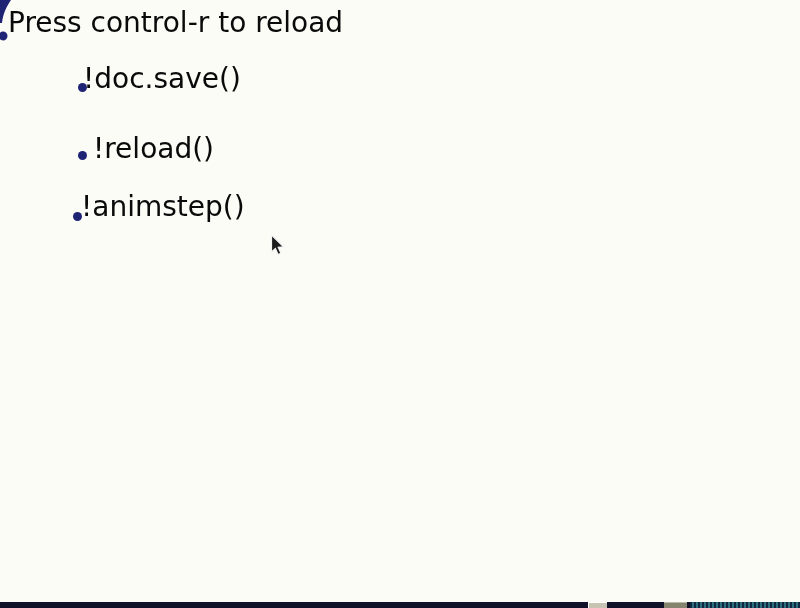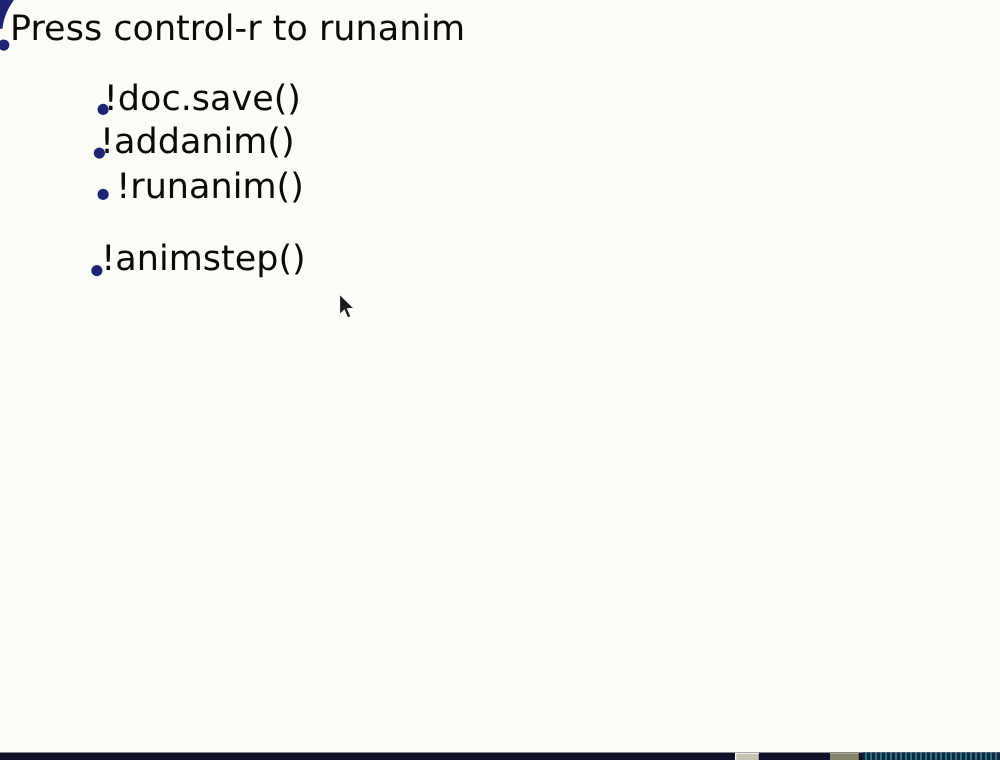--- a/index.html
+++ b/index.html
@@ -102,35 +102,31 @@
 </head>
 <body>
 
 <div class="app">
 
   <svg class="partial-glyph" width="14" height="46" viewBox="0 0 14 46">
     <path d="M0,0 L11,0 C7,6 3,13 2,23 L0,23 Z" fill="#1f2374"></path>
     <circle cx="3" cy="36" r="4.5" fill="#1f2374"></circle>
   </svg>
 
-  <div class="header-text">Press control-r to runanim</div>
+  <div class="header-text">Press control-r to reload</div>
 
   <div class="command cmd-1">
     <span class="bullet"></span>
     <span>!doc.save()</span>
   </div>
 
-  <div class="command cmd-2">
-    <span class="bullet"></span>
-    <span>!addanim()</span>
-  </div>
 
   <div class="command cmd-3">
     <span class="bullet"></span>
-    <span>!runanim()</span>
+    <span>!reload()</span>
   </div>
 
   <div class="command cmd-4">
     <span class="bullet"></span>
     <span>!animstep()</span>
   </div>
 
 
   <svg class="cursor" width="16" height="24" viewBox="0 0 16 24">
     <path d="M1.5,1 L1.5,18 L5.4,14.4 L8.1,20.6 L10.9,19.3 L8.2,13.2 L13.5,12.8 Z" fill="#1c1c1c" stroke="#f4f4f4" stroke-width="1.2"></path>

